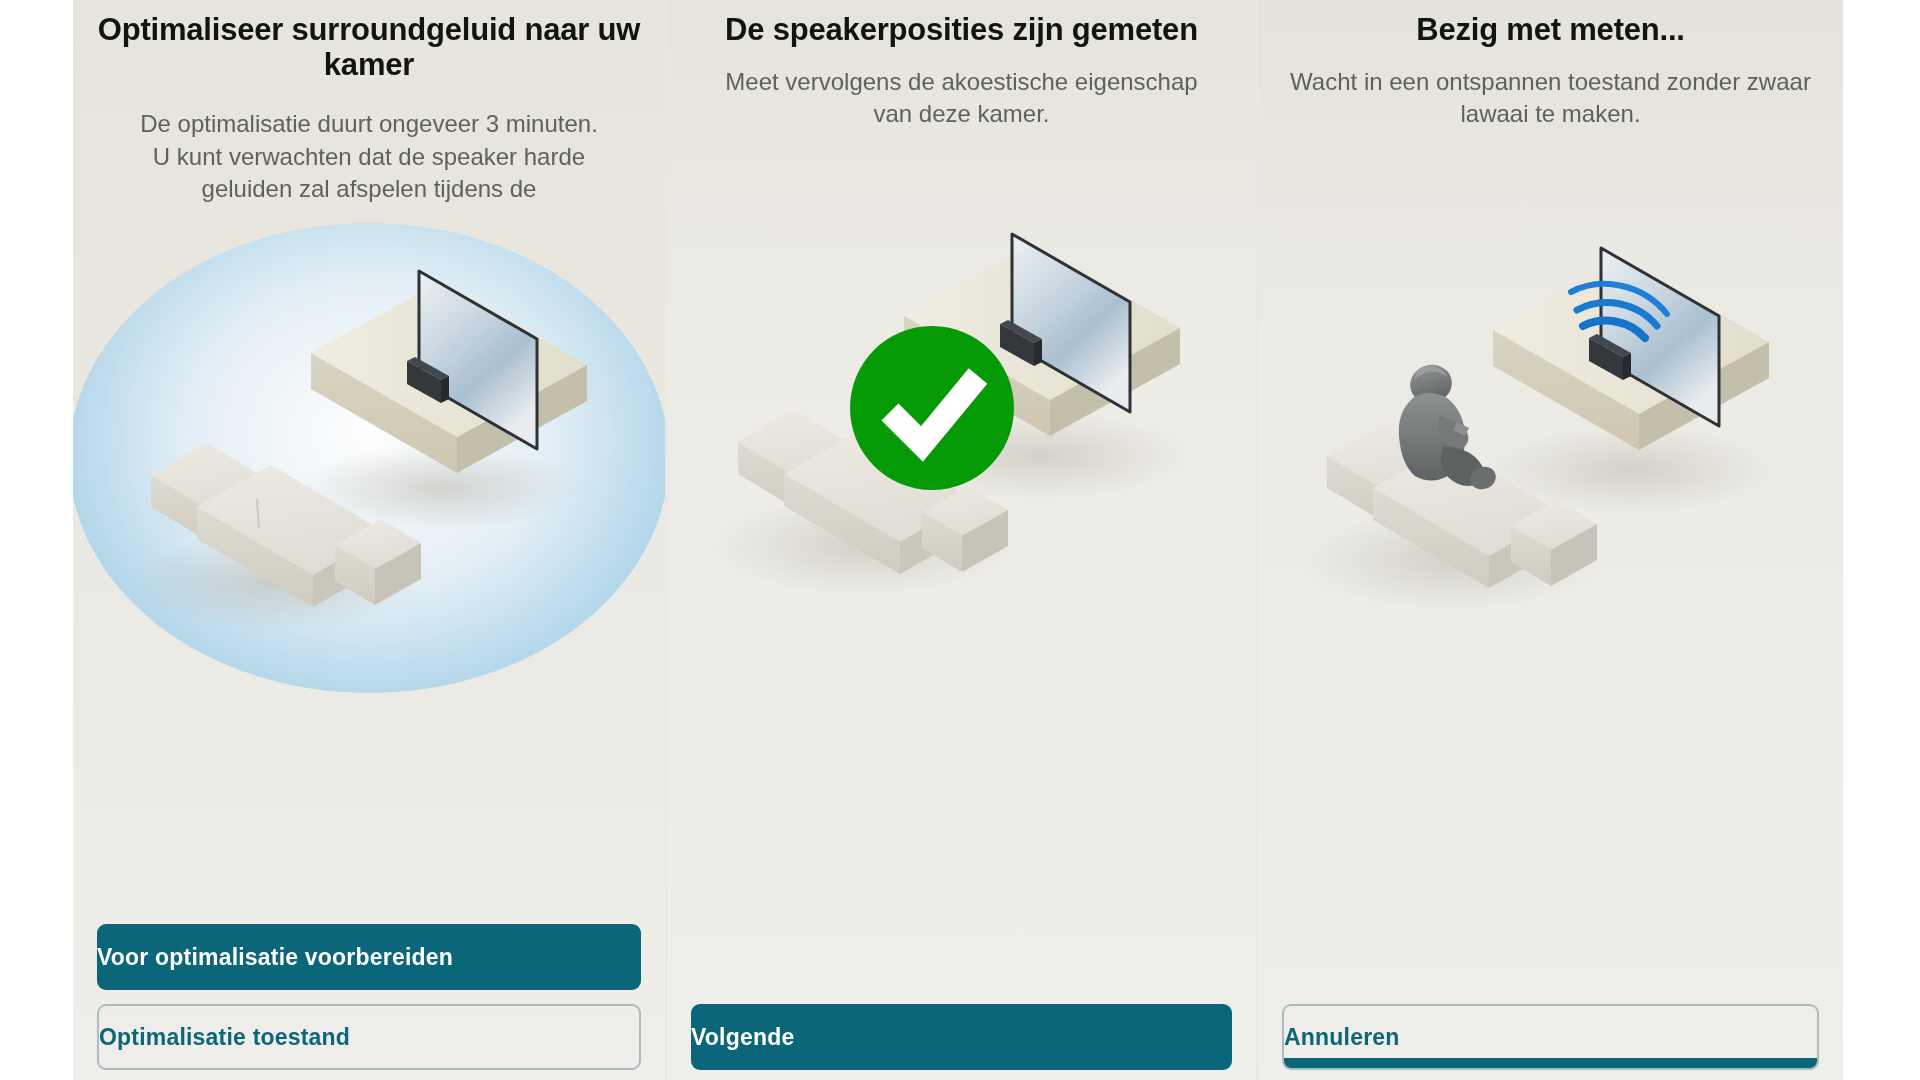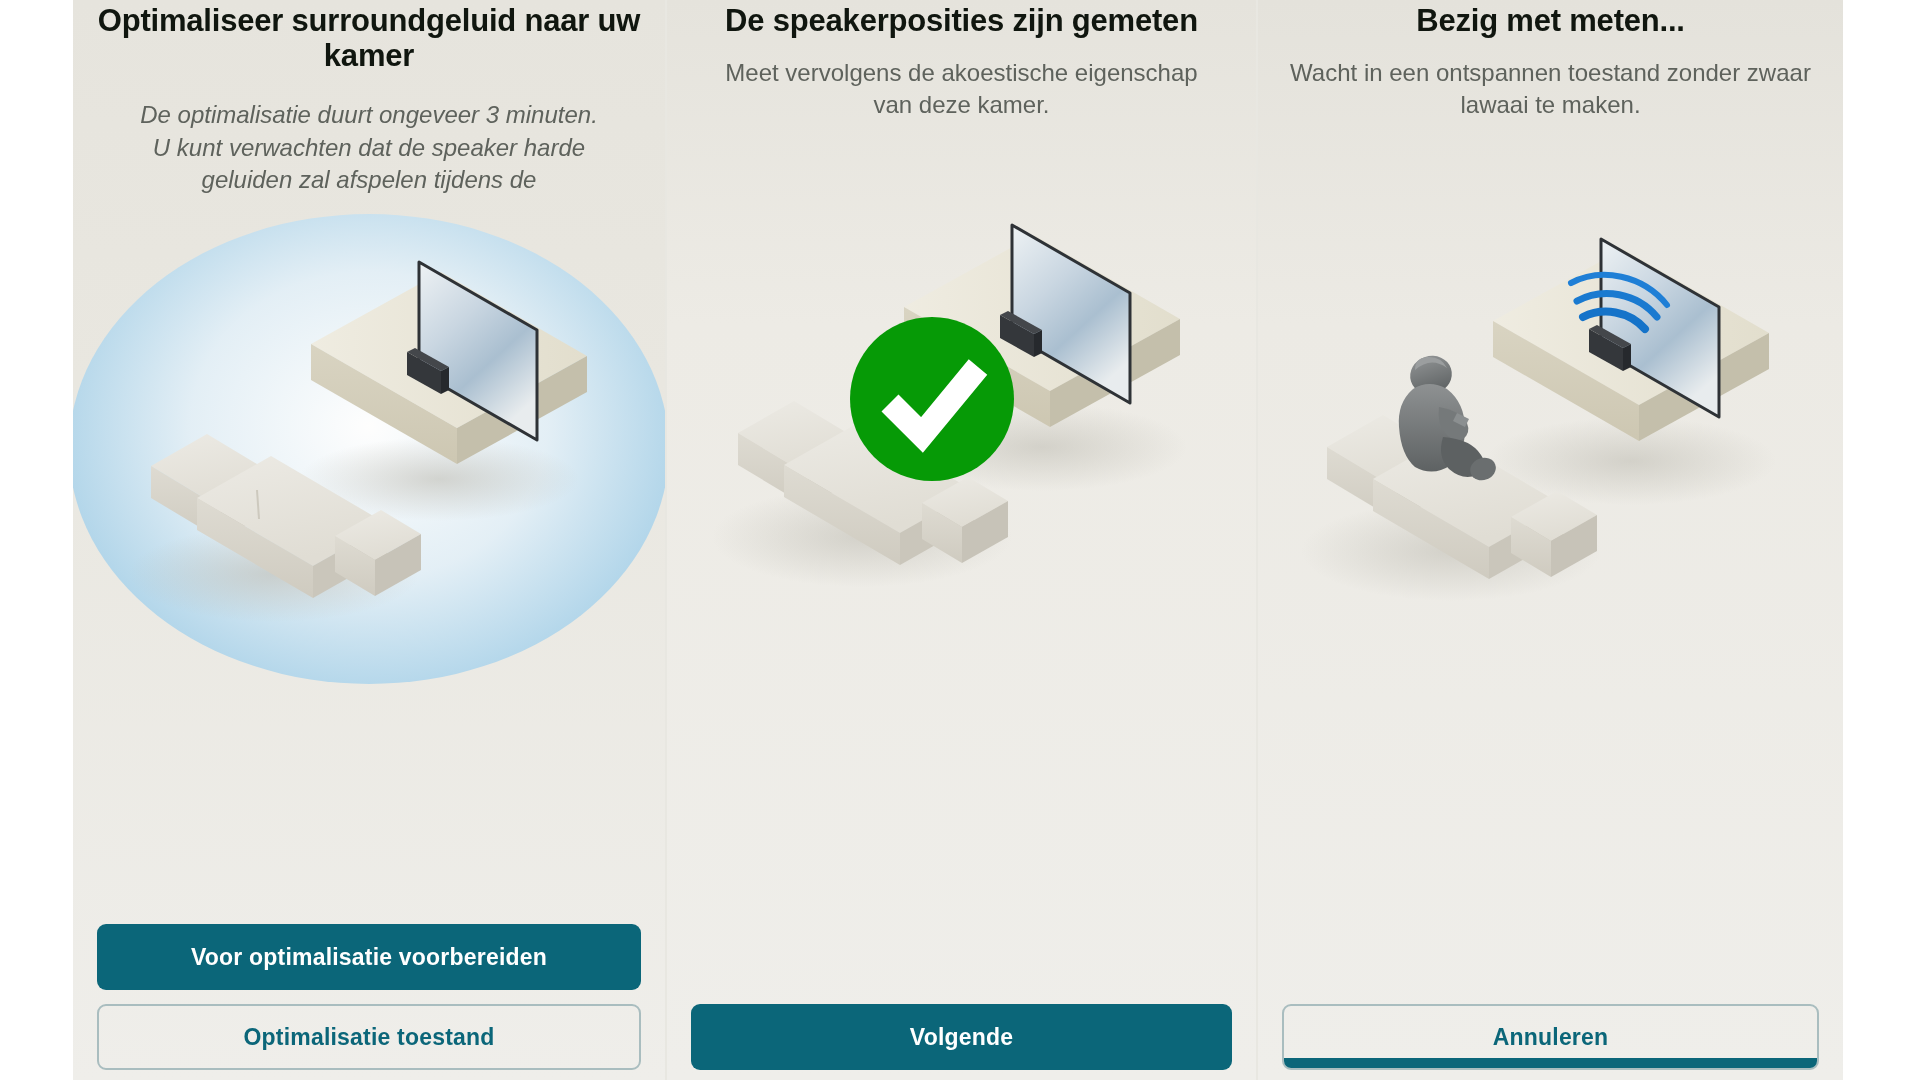--- a/index.html
+++ b/index.html
@@ -66,33 +66,33 @@
     position: relative;
     z-index: 5;
   }
 
   .panel-title {
     font-size: 31px;
     font-weight: bold;
     line-height: 1.12;
     color: #10160f;
     letter-spacing: -0.2px;
-    padding-top: 4px;
+    padding-top: 13px;
   }
   .panel-1 .panel-title { max-width: 560px; margin: 0 auto; }
   .panel-2 .panel-title { max-width: 540px; margin: 0 auto; }
   .panel-3 .panel-title { max-width: 600px; margin: 0 auto; }
 
   .panel-sub {
     font-size: 24px;
     line-height: 1.34;
     color: #5e625c;
     font-weight: 400;
   }
-  .panel-1 .panel-sub { margin-top: 26px; max-width: 520px; margin-left:auto; margin-right:auto;font-style:italic;}
+  .panel-1 .panel-sub { margin-top: 26px; max-width: 520px; margin-left:auto; margin-right:auto;}
   .panel-2 .panel-sub { margin-top: 18px; max-width: 560px; margin-left:auto; margin-right:auto;}
   .panel-3 .panel-sub { margin-top: 18px; max-width: 500px; margin-left:auto; margin-right:auto;}
 
   
   .stage {
     position: relative;
     width: 100%;
     flex: 1 1 auto;
   }
 
@@ -133,21 +133,21 @@
 
   .btn {
     width: 100%;
     height: 66px;
     border-radius: 9px;
     font-size: 23px;
     font-weight: bold;
     letter-spacing: 0.2px;
     display: flex;
     align-items: center;
-    justify-content: center;
+    justify-content: flex-start;
     cursor: pointer;
     border: none;
     font-family: "Liberation Sans", sans-serif;
   }
 
   .btn-primary {
     background: #0b6679;
     color: #ffffff;
   }
   .btn-outline {

